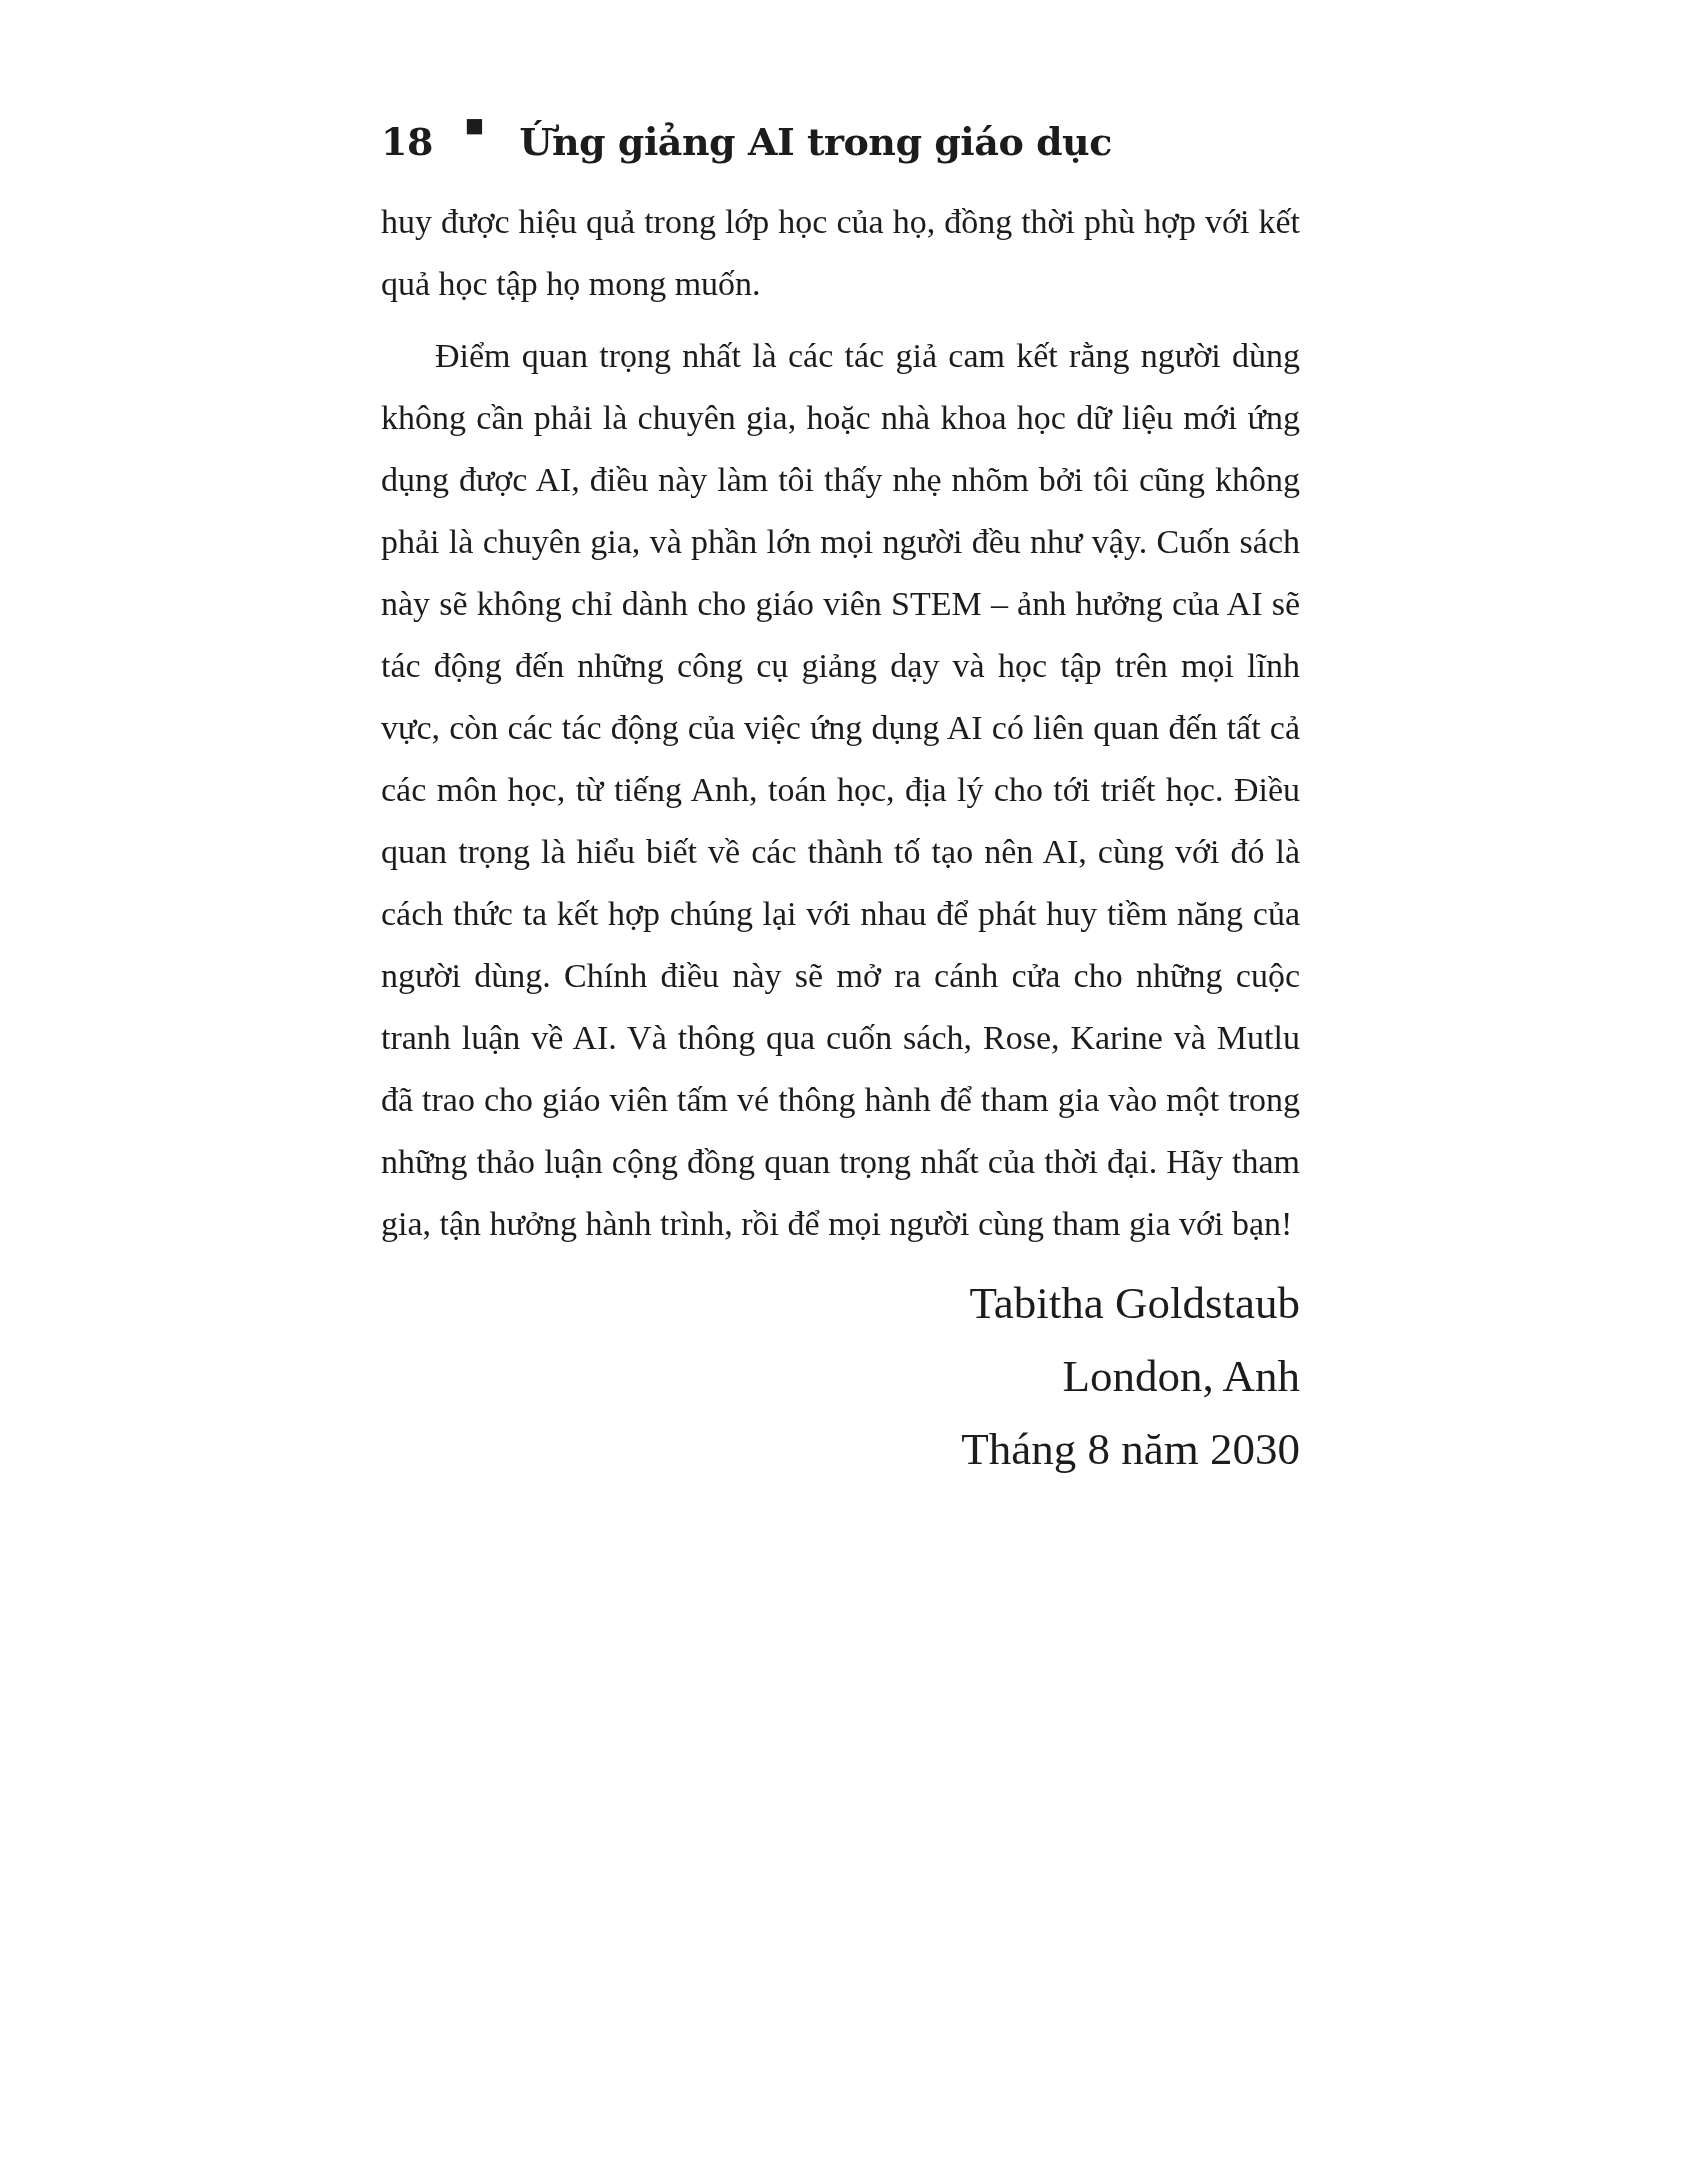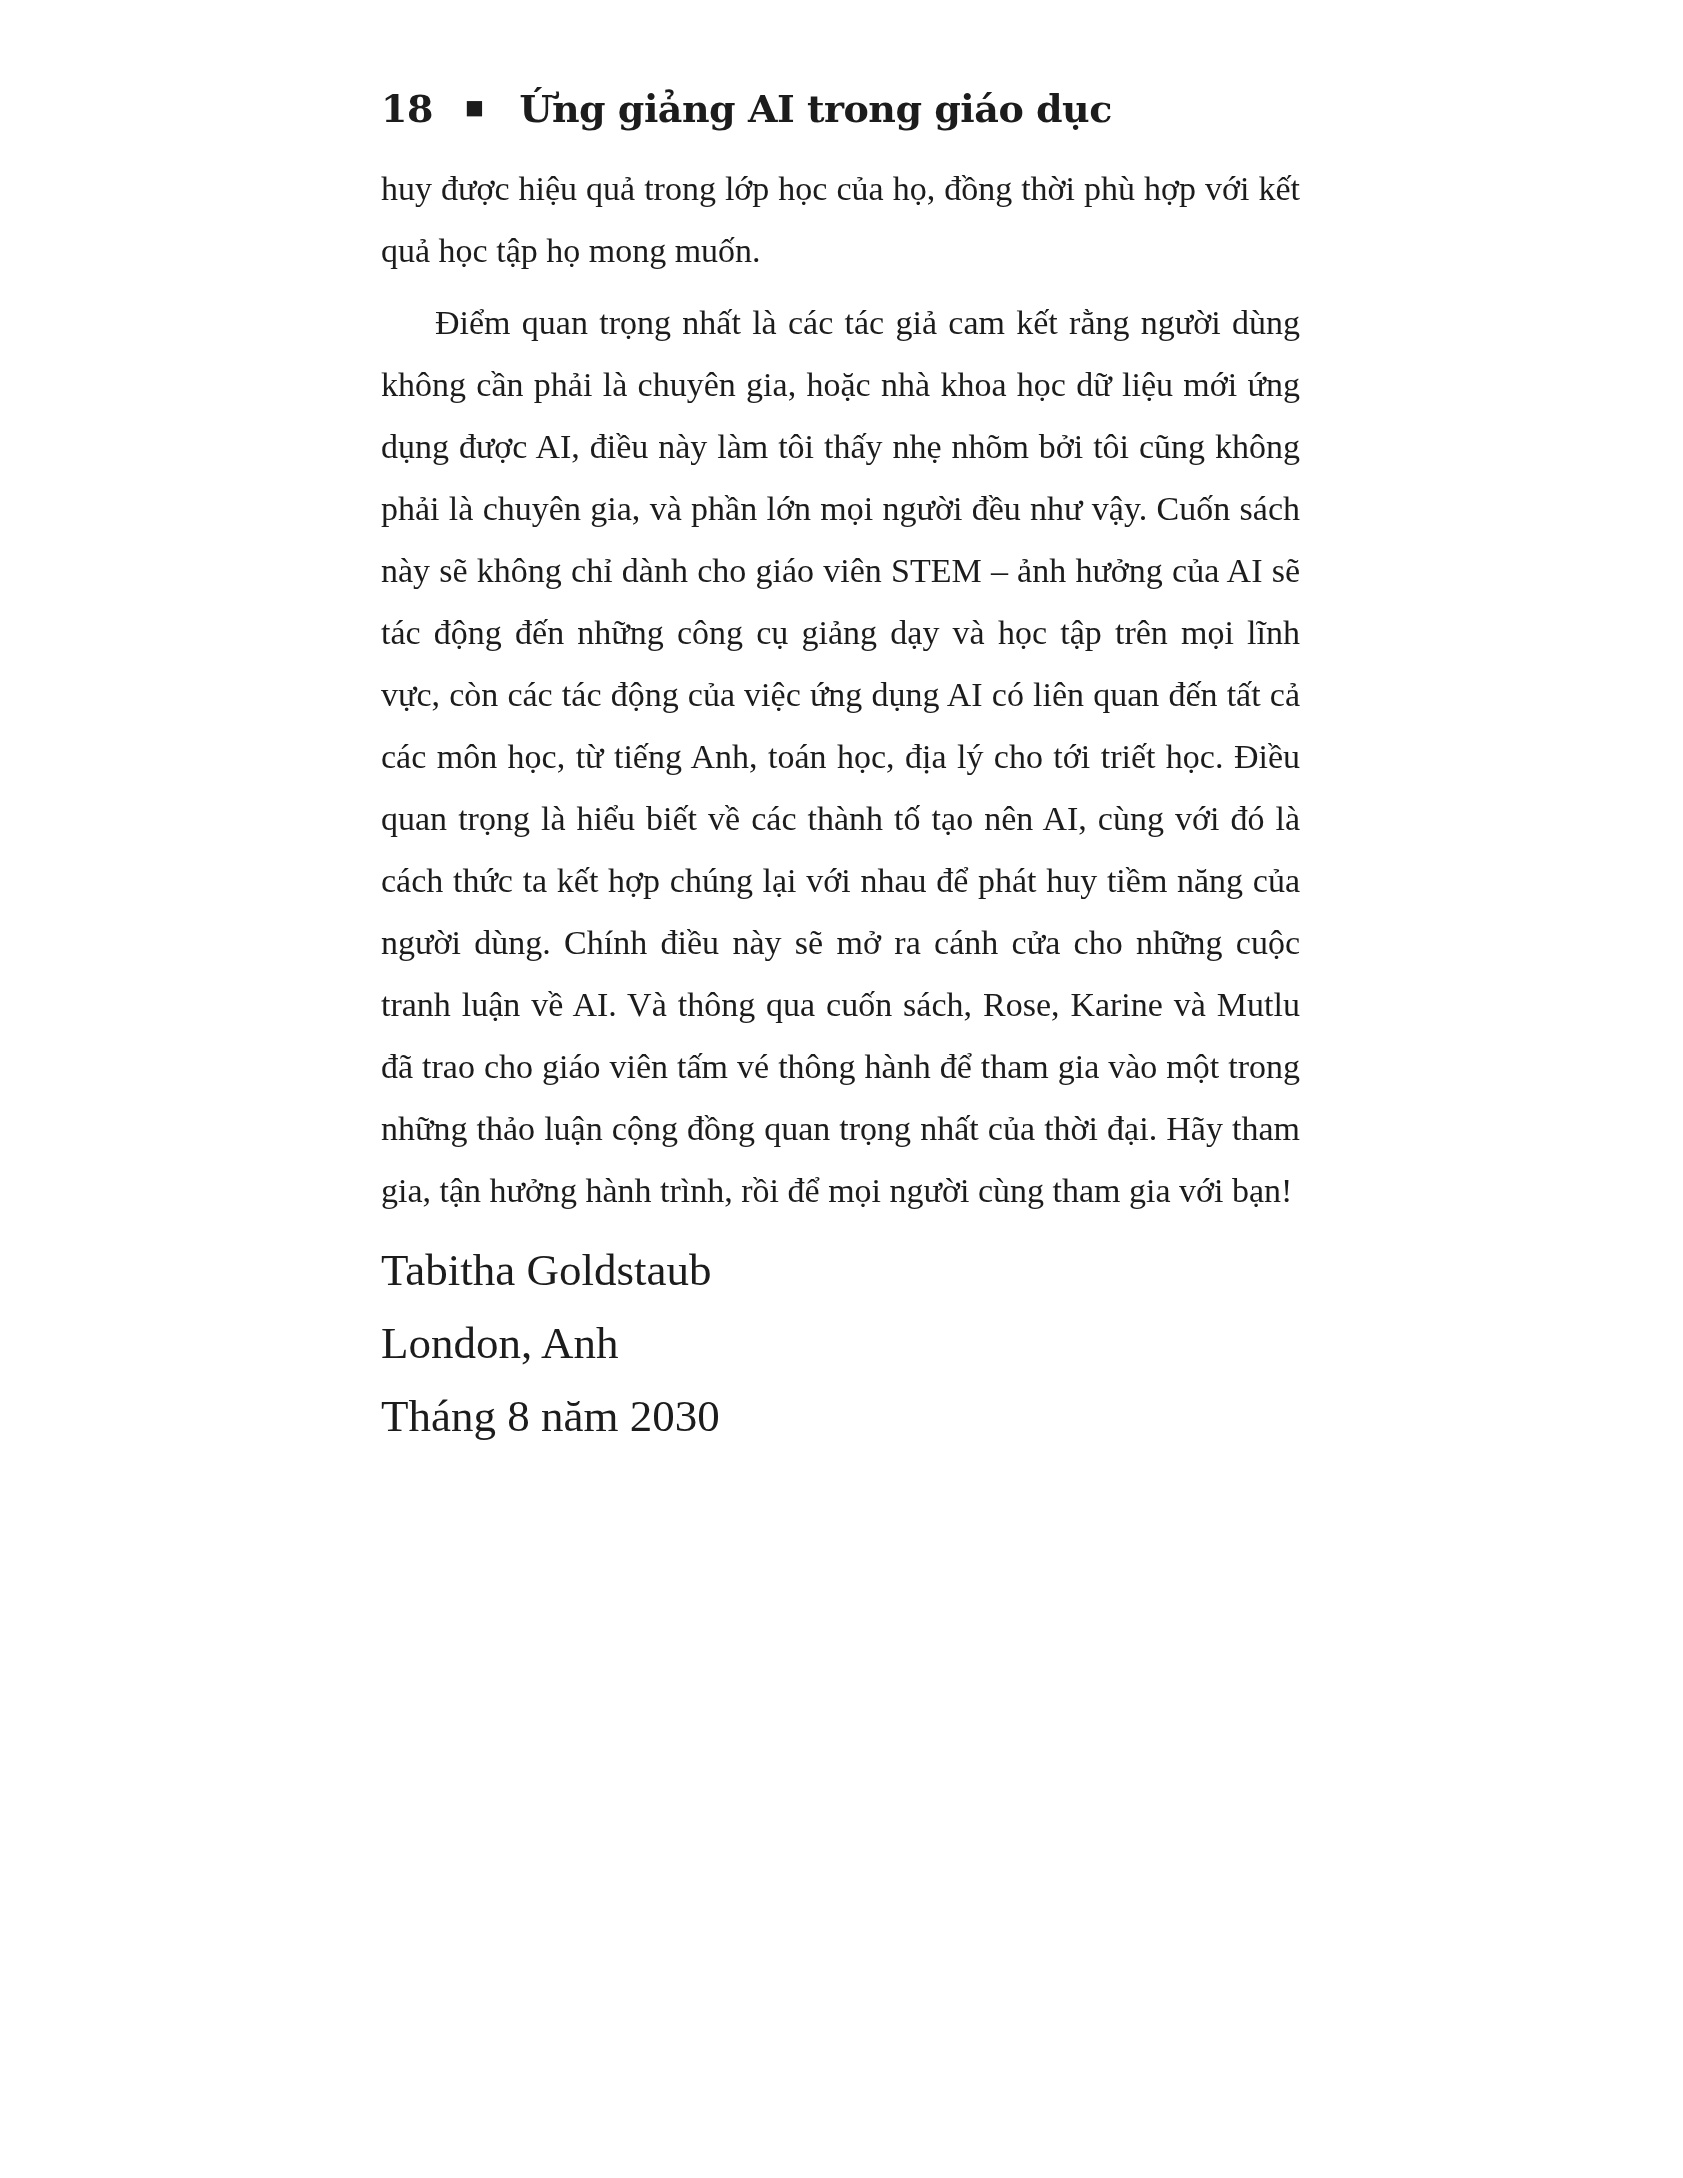--- a/index.html
+++ b/index.html
@@ -16,23 +16,22 @@
     font-family: "Liberation Serif", serif;
     color: #1c1c1c;
   }
   .content {
     position: absolute;
     left: 381px;
     top: 0;
     width: 919px;
   }
   .running-header {
-    margin-top: 84px;
+    margin-top: 117px;
     display: flex;
-    align-items: center;
     font-family: "DejaVu Serif", serif;
     font-weight: 600;
     font-size: 38px;
     line-height: 50px;
     letter-spacing: -0.5px;
     margin-bottom: 24px;
   }
   .running-header .page-number {
     margin-right: 32px;
   }
@@ -48,21 +47,21 @@
     line-height: 62px;
     text-align: justify;
     text-justify: inter-word;
   }
   .bodytext p.indented {
     text-indent: 54px;
     margin-top: 10px;
   }
   .signature {
     margin-top: 12px;
-    text-align: left;
+    text-align: right;
     font-size: 45px;
     line-height: 73px;
   }
   .signature div {
     white-space: nowrap;
   }
 </style>
 </head>
 <body>
 

